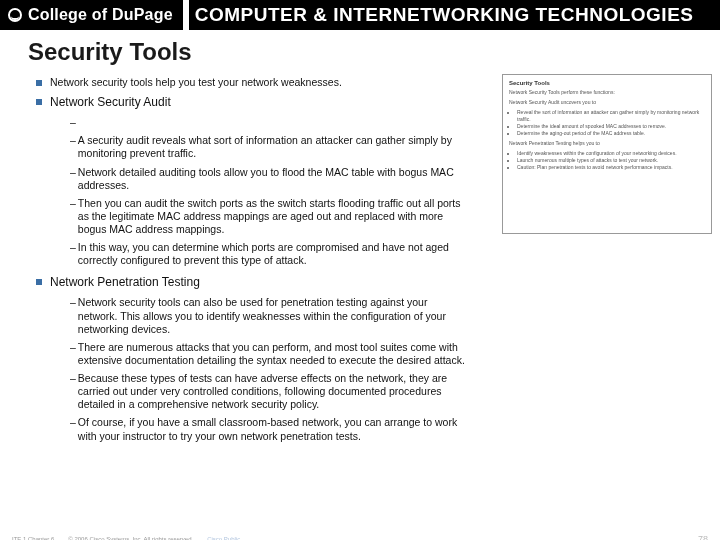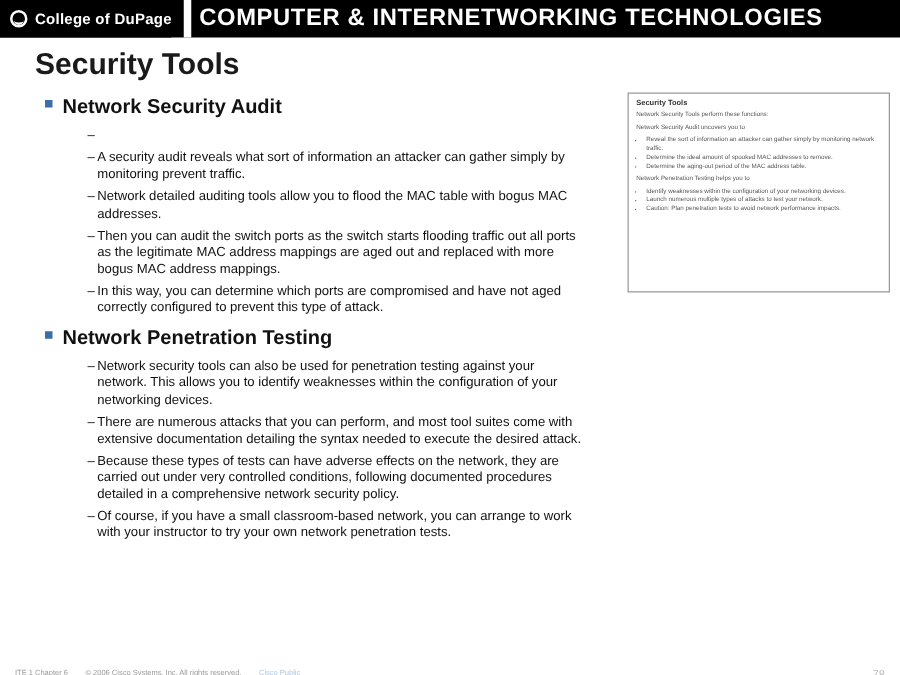--- a/index.html
+++ b/index.html
@@ -1,29 +1,29 @@
 <!DOCTYPE html>
 <html><head>
 <meta charset="utf-8">
 <style>
   * { margin: 0; padding: 0; box-sizing: border-box; }
   html, body { width: 720px; height: 540px; font-family: Arial, Helvetica, sans-serif; background: #fff; overflow: hidden; }
   .header { height: 30px; background: #000; color: #fff; display: flex; align-items: center; }
   .logo-block { display: flex; align-items: center; padding-left: 8px; background: #000; height: 100%; }
   .logo-icon { width: 14px; height: 14px; border: 2px solid #fff; border-radius: 50%; position: relative; margin-right: 6px; }
   .logo-icon::before { content: ""; position: absolute; width: 8px; height: 6px; border-bottom: 2px solid #fff; border-radius: 0 0 8px 8px; left: 1px; top: 2px; }
-  .logo-text { font-size: 12px; font-weight: bold; letter-spacing: 0.2px; }
+  .logo-text { font-size: 16px; font-weight: bold; letter-spacing: 0.2px; }
   .header-sep { width: 6px; height: 100%; background: #fff; margin: 0 6px 0 10px; }
   .header-title { font-size: 19px; font-weight: bold; letter-spacing: 0.5px; flex: 1; }
   .page { position: relative; width: 720px; height: 510px; }
   .title { font-size: 24px; font-weight: bold; color: #1a1a1a; margin: 8px 0 10px 28px; }
   .content { margin-left: 36px; width: 430px; font-size: 10.5px; line-height: 1.25; color: #111; }
   .lvl1 { display: flex; margin-bottom: 6px; }
   .lvl1 .b { width: 6px; height: 6px; background: #3a6ea5; margin: 4px 8px 0 0; flex-shrink: 0; }
-  .lvl1-title .t { font-size: 16px; font-weight: bold; }
+  .lvl1-title .t { font-size: 12px; }
   .lvl2-group { margin: 2px 0 8px 34px; }
   .lvl2 { margin-bottom: 5px; display: flex; }
   .lvl2 .d { margin-right: 2px; }
   .side-panel { position: absolute; right: 8px; top: 36px; width: 210px; height: 160px; border: 1px solid #999; padding: 4px 6px; font-size: 5px; color: #555; line-height: 1.4; background: #fff; }
   .side-panel .sh { font-size: 6px; font-weight: bold; color: #333; margin-bottom: 2px; }
   .side-panel .sp { margin-bottom: 3px; }
   .side-panel ul { list-style: disc; margin-left: 8px; }
   .footer { position: absolute; bottom: 4px; left: 0; right: 0; display: flex; align-items: center; font-size: 6px; color: #999; padding: 0 12px; }
   .footer .f1 { margin-right: 14px; }
   .footer .f2 { margin-right: 14px; }
@@ -39,20 +39,24 @@
     <span class="logo-text">College of DuPage</span>
   </div>
   <div class="header-sep"></div>
   <div class="header-title">COMPUTER &amp; INTERNETWORKING TECHNOLOGIES</div>
 </div>
 
 <div class="page">
   <h1 class="title">Security Tools</h1>
 
   <div class="content">
+    <div class="lvl1">
+      <span class="b"></span>
+      <span class="t">Network security tools help you test your network weaknesses.</span>
+    </div>
 
     <div class="lvl1 lvl1-title">
       <span class="b"></span>
       <span class="t">Network Security Audit</span>
     </div>
     <div class="lvl2-group">
       <div class="lvl2">
           <span class="d">–</span>
         </div>
       <div class="lvl2">

